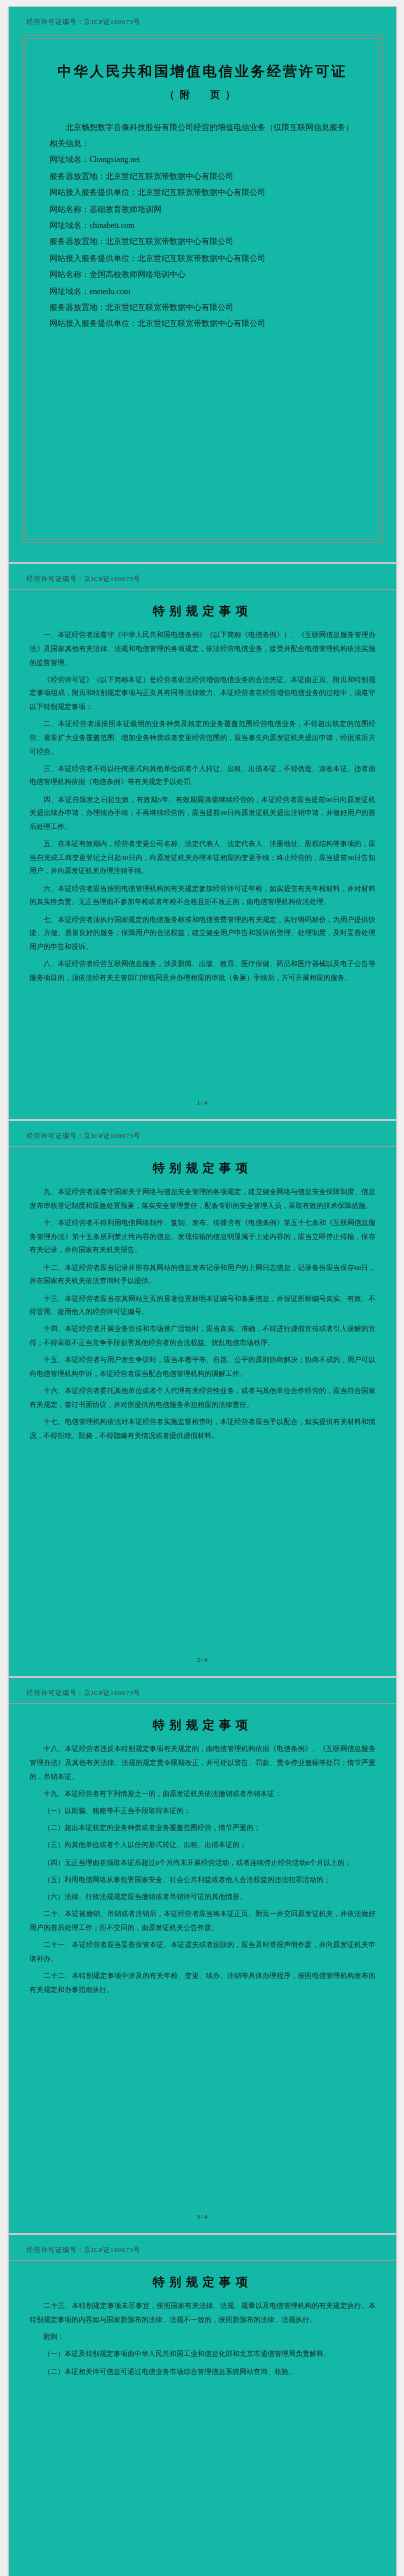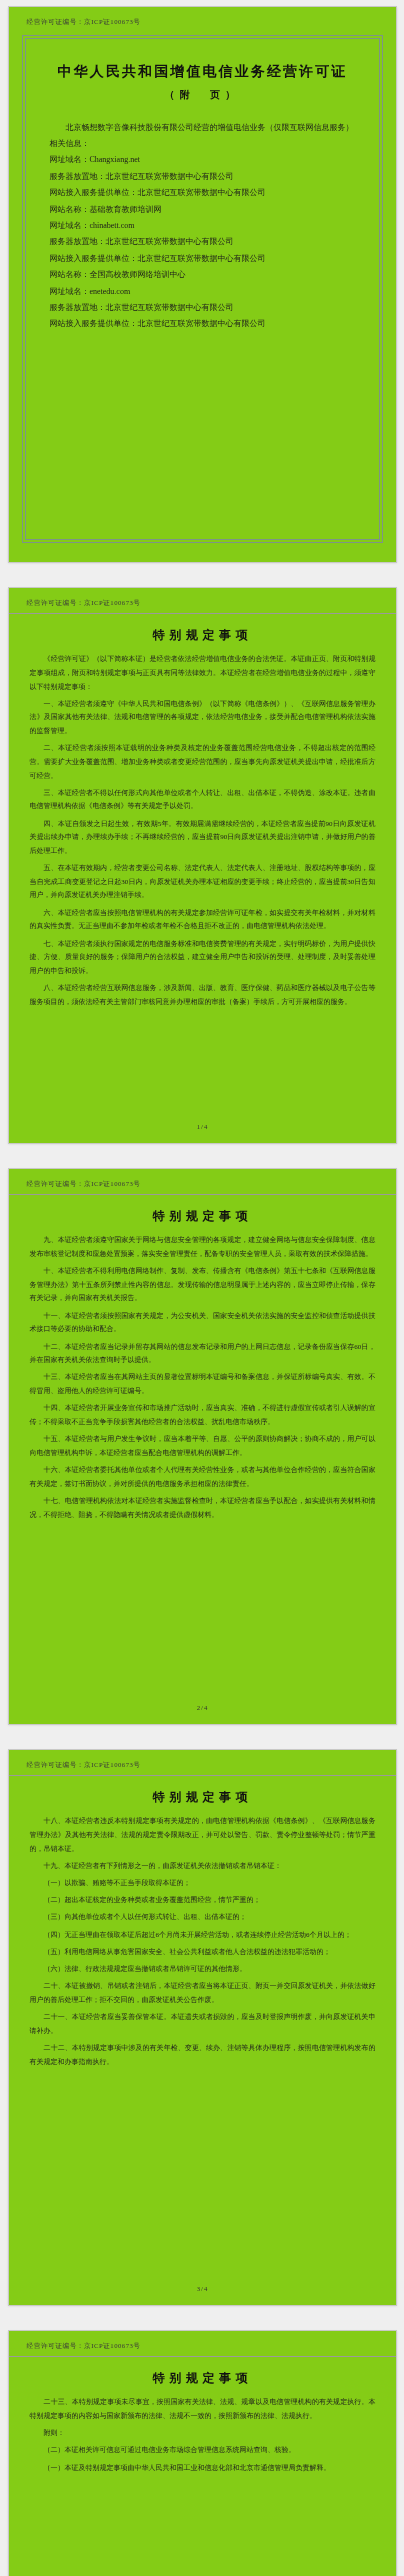--- a/index.html
+++ b/index.html
@@ -7,22 +7,22 @@
     background: #efefef;
     font-family: "Liberation Serif", "DejaVu Serif", serif;
     color: #222;
   }
   body { width: 405px; margin: 0 auto; padding: 6.2px 0 5.2px; }
 
   .page {
     position: relative;
     width: 389px;
     height: 557px;
-    margin: 0 auto 24px;
-    background: #84cc16;
+    margin: 0 auto 0;
+    background: #14b8a6;
     border: 0.5px solid #c8c8c6;
     box-shadow: 0 0.5px 2.1px rgba(0,0,0,0.12);
     overflow: hidden;
   }
 
   
   .page-header {
     font-size: 6.7px;
     color: #3a3a3a;
     padding: 11.3px 17.5px 4.1px;
@@ -118,41 +118,40 @@
       </div>
     </div>
   </div>
 </div>
 
 <div class="page provision">
   <div class="page-header">经营许可证编号：京ICP证100673号</div>
   <div class="prov-title">特别规定事项</div>
   <div class="prov-body">
 
-  <p>《经营许可证》（以下简称本证）是经营者依法经营增值电信业务的合法凭证。本证由正页、附页和特别规定事项组成，附页和特别规定事项与正页具有同等法律效力。本证经营者在经营增值电信业务的过程中，须遵守以下特别规定事项：</p>
-      <p>一、本证经营者须遵守《中华人民共和国电信条例》（以下简称《电信条例》）、《互联网信息服务管理办法》及国家其他有关法律、法规和电信管理的各项规定，依法经营电信业务，接受并配合电信管理机构依法实施的监督管理。</p>
+  <p>一、本证经营者须遵守《中华人民共和国电信条例》（以下简称《电信条例》）、《互联网信息服务管理办法》及国家其他有关法律、法规和电信管理的各项规定，依法经营电信业务，接受并配合电信管理机构依法实施的监督管理。</p>
+      <p>《经营许可证》（以下简称本证）是经营者依法经营增值电信业务的合法凭证。本证由正页、附页和特别规定事项组成，附页和特别规定事项与正页具有同等法律效力。本证经营者在经营增值电信业务的过程中，须遵守以下特别规定事项：</p>
       <p>二、本证经营者须按照本证载明的业务种类及核定的业务覆盖范围经营电信业务，不得超出核定的范围经营。需要扩大业务覆盖范围、增加业务种类或者变更经营范围的，应当事先向原发证机关提出申请，经批准后方可经营。</p>
       <p>三、本证经营者不得以任何形式向其他单位或者个人转让、出租、出借本证，不得伪造、涂改本证。违者由电信管理机构依据《电信条例》等有关规定予以处罚。</p>
       <p>四、本证自颁发之日起生效，有效期5年。有效期届满需继续经营的，本证经营者应当提前90日向原发证机关提出续办申请，办理续办手续；不再继续经营的，应当提前90日向原发证机关提出注销申请，并做好用户的善后处理工作。</p>
       <p>五、在本证有效期内，经营者变更公司名称、法定代表人、法定代表人、注册地址、股权结构等事项的，应当自完成工商变更登记之日起30日内，向原发证机关办理本证相应的变更手续；终止经营的，应当提前30日告知用户，并向原发证机关办理注销手续。</p>
       <p>六、本证经营者应当按照电信管理机构的有关规定参加经营许可证年检，如实提交有关年检材料，并对材料的真实性负责。无正当理由不参加年检或者年检不合格且拒不改正的，由电信管理机构依法处理。</p>
       <p>七、本证经营者须执行国家规定的电信服务标准和电信资费管理的有关规定，实行明码标价，为用户提供快捷、方便、质量良好的服务；保障用户的合法权益，建立健全用户申告和投诉的受理、处理制度，及时妥善处理用户的申告和投诉。</p>
       <p>八、本证经营者经营互联网信息服务，涉及新闻、出版、教育、医疗保健、药品和医疗器械以及电子公告等服务项目的，须依法经有关主管部门审核同意并办理相应的审批（备案）手续后，方可开展相应的服务。</p>
     </div>
   <div class="page-number">1/4</div>
 </div>
 
 <div class="page provision">
   <div class="page-header">经营许可证编号：京ICP证100673号</div>
   <div class="prov-title">特别规定事项</div>
   <div class="prov-body">
 
   <p>九、本证经营者须遵守国家关于网络与信息安全管理的各项规定，建立健全网络与信息安全保障制度、信息发布审核登记制度和应急处置预案，落实安全管理责任，配备专职的安全管理人员，采取有效的技术保障措施。</p>
       <p>十、本证经营者不得利用电信网络制作、复制、发布、传播含有《电信条例》第五十七条和《互联网信息服务管理办法》第十五条所列禁止性内容的信息。发现传输的信息明显属于上述内容的，应当立即停止传输，保存有关记录，并向国家有关机关报告。</p>
-      <p>十一、本证经营者须按照国家有关规定，为公安机关、国家安全机关依法实施的安全监控和侦查活动提供技术接口等必要的协助和配合。</p>
       <p>十二、本证经营者应当记录并留存其网站的信息发布记录和用户的上网日志信息，记录备份应当保存60日，并在国家有关机关依法查询时予以提供。</p>
       <p>十三、本证经营者应当在其网站主页的显著位置标明本证编号和备案信息，并保证所标编号真实、有效。不得冒用、盗用他人的经营许可证编号。</p>
       <p>十四、本证经营者开展业务宣传和市场推广活动时，应当真实、准确，不得进行虚假宣传或者引人误解的宣传；不得采取不正当竞争手段损害其他经营者的合法权益、扰乱电信市场秩序。</p>
       <p>十五、本证经营者与用户发生争议时，应当本着平等、自愿、公平的原则协商解决；协商不成的，用户可以向电信管理机构申诉，本证经营者应当配合电信管理机构的调解工作。</p>
       <p>十六、本证经营者委托其他单位或者个人代理有关经营性业务，或者与其他单位合作经营的，应当符合国家有关规定，签订书面协议，并对所提供的电信服务承担相应的法律责任。</p>
       <p>十七、电信管理机构依法对本证经营者实施监督检查时，本证经营者应当予以配合，如实提供有关材料和情况，不得拒绝、阻挠，不得隐瞒有关情况或者提供虚假材料。</p>
     </div>
   <div class="page-number">2/4</div>
 </div>
 
@@ -176,18 +175,18 @@
   <div class="page-number">3/4</div>
 </div>
 
 <div class="page provision">
   <div class="page-header">经营许可证编号：京ICP证100673号</div>
   <div class="prov-title">特别规定事项</div>
   <div class="prov-body">
 
   <p>二十三、本特别规定事项未尽事宜，按照国家有关法律、法规、规章以及电信管理机构的有关规定执行。本特别规定事项的内容如与国家新颁布的法律、法规不一致的，按照新颁布的法律、法规执行。</p>
       <p>附则：</p>
+      <p>（一）本证及特别规定事项由中华人民共和国工业和信息化部和北京市通信管理局负责解释。</p>
       <p>（二）本证相关许可信息可通过电信业务市场综合管理信息系统网站查询、核验。</p>
-      <p>（一）本证及特别规定事项由中华人民共和国工业和信息化部和北京市通信管理局负责解释。</p>
     </div>
 
 </div>
 
 
 </body></html>

